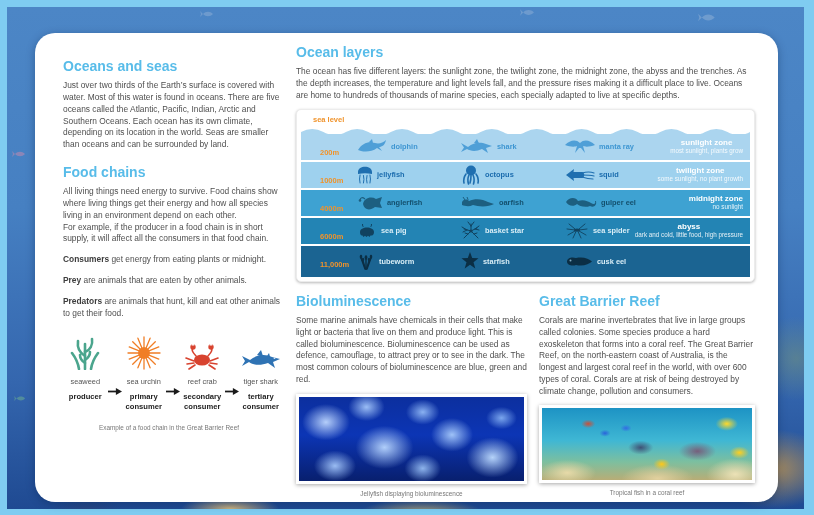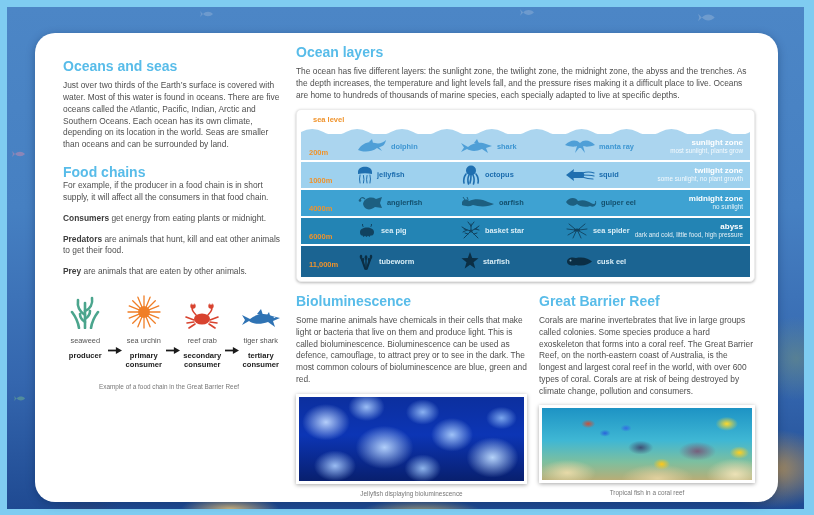--- a/index.html
+++ b/index.html
@@ -45,34 +45,34 @@
   
   .odia{margin-top:7px;background:#fff;border:1px solid #ececec;border-radius:5px;
         box-shadow:0 1px 3px rgba(0,0,0,.28);padding:4px;}
   .sealevel-row{position:relative;height:13px;}
   .sealevel{position:absolute;left:12px;top:1px;font-size:7.5px;font-weight:bold;color:#f0932b;}
   .wave{display:block;width:100%;height:7px;}
   .layer{position:relative;height:26px;margin-top:2px;}
   .layer.first{margin-top:0;}
   .layer.last{height:31px;}
   .l0{background:#abd5ef}.l1{background:#9ed1ee}.l2{background:#3ea2d2}.l3{background:#2384b4}.l4{background:#1b6492}
-  .depth{position:absolute;left:8px;bottom:3px;font-size:7.5px;font-weight:bold;color:#f0932b;}
+  .depth{position:absolute;left:19px;bottom:3px;font-size:7.5px;font-weight:bold;color:#f0932b;}
   .layer.last .depth{bottom:8px;}
   .animals{position:absolute;left:56px;top:0;bottom:0;display:flex;align-items:center;}
   .animal{display:flex;align-items:center;gap:4px;width:104px;}
   .alabel{font-size:7.4px;font-weight:bold;}
   .l0 .alabel{color:#3e96d2}.l1 .alabel{color:#1b6cae}.l2 .alabel{color:#14506e}
   .l3 .alabel{color:#d8edf6}.l4 .alabel{color:#d8edf6}
   .l0 .sil{fill:#4f9fd7}
   .l1 .sil{fill:#1f6fb0}.l1 .sil-s{stroke:#1f6fb0}
   .l2 .sil{fill:#1d5f80}.l2 .sil-s{stroke:#1d5f80}
   .l3 .sil{fill:#11425f}.l3 .sil-s{stroke:#11425f}
   .l4 .sil{fill:#0b2e44}.l4 .sil-s{stroke:#0b2e44}
   .zoneinfo{position:absolute;right:7px;top:50%;transform:translateY(-50%);text-align:right;max-width:135px;}
-  .zonename{font-size:8px;font-weight:bold;color:#ffffff;line-height:1.2;}
+  .zonename{font-size:8px;font-weight:bold;color:#ffffff;line-height:1.2;text-align:center;}
   .zonedesc{font-size:6.3px;color:rgba(255,255,255,.88);line-height:1.25;}
   
   .subrow{display:flex;gap:12px;margin-top:12px;}
   .subcol-bio{width:231px;}
   .subcol-reef{width:216px;}
   .photo{margin-top:8px;border:3px solid #fff;box-shadow:0 1px 4px rgba(0,0,0,.35);border-radius:1px;}
   .photo-jelly{height:84px;
     background:
       radial-gradient(34px 26px at 12% 30%, rgba(190,215,255,.95), rgba(90,140,255,0) 70%),
       radial-gradient(26px 20px at 30% 12%, rgba(170,205,255,.9), rgba(90,140,255,0) 70%),
@@ -122,25 +122,26 @@
   </svg>
 
 <div class="card">
 
   <div class="col-left">
 
     <h2 class="sec">Oceans and seas</h2>
     <p class="body">Just over two thirds of the Earth’s surface is covered with water. Most of this water is found in oceans. There are five oceans called the Atlantic, Pacific, Indian, Arctic and Southern Oceans. Each ocean has its own climate, depending on its location in the world. Seas are smaller than oceans and can be surrounded by land.</p>
 
     <h2 class="sec">Food chains</h2>
+    <p class="body" style="margin-bottom:0">All living things need energy to survive. Food chains show where living things get their energy and how all species living in an environment depend on each other.</p>
     <p class="body" style="margin-top:0">For example, if the producer in a food chain is in short supply, it will affect all the consumers in that food chain.</p>
 
     <p class="term"><b>Consumers</b><span> get energy from eating plants or midnight.</span></p>
+    <p class="term"><b>Prey</b><span> are animals that are eaten by other animals.</span></p>
     <p class="term"><b>Predators</b><span> are animals that hunt, kill and eat other animals to get their food.</span></p>
-    <p class="term"><b>Prey</b><span> are animals that are eaten by other animals.</span></p>
 
     <div class="chain">
       <div class="chain-item">
         <div class="cicon">
           <svg width="32" height="34" viewBox="0 0 32 34">
               <g stroke="#4ba58d" fill="none" stroke-width="2.6" stroke-linecap="round">
                 <path d="M16 33 C16 24 16 16 16 8"></path>
                 <path d="M16 20 C11 17 8 12 9 5"></path>
                 <path d="M16 16 C21 14 24 9 23 3"></path>
                 <path d="M10 33 C9 26 6 21 3 17"></path>

